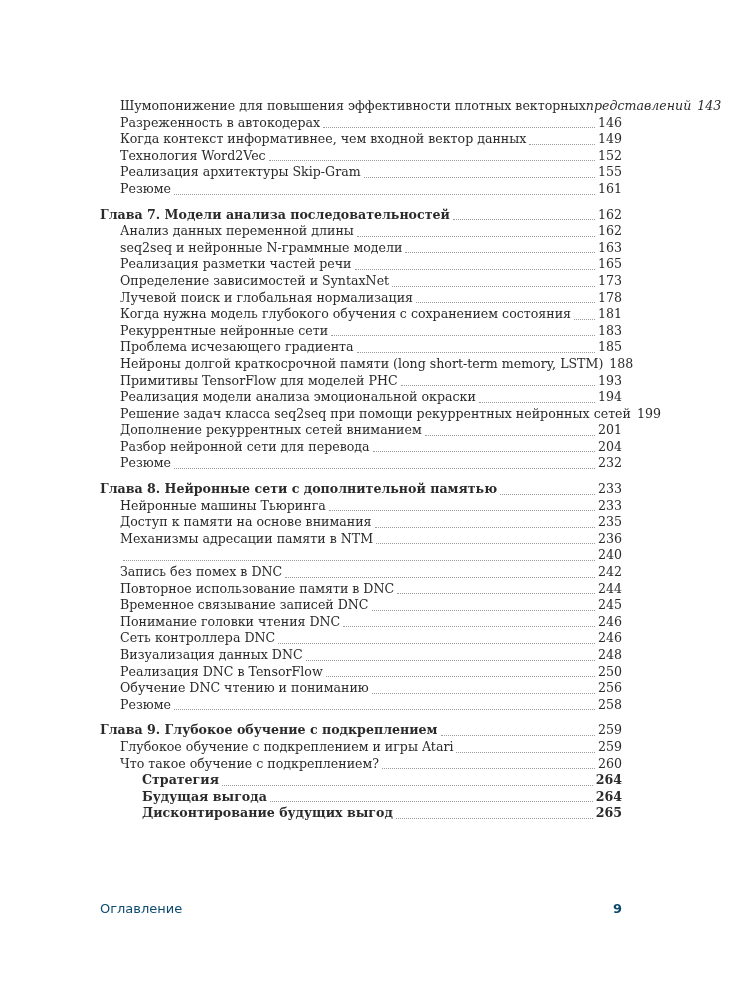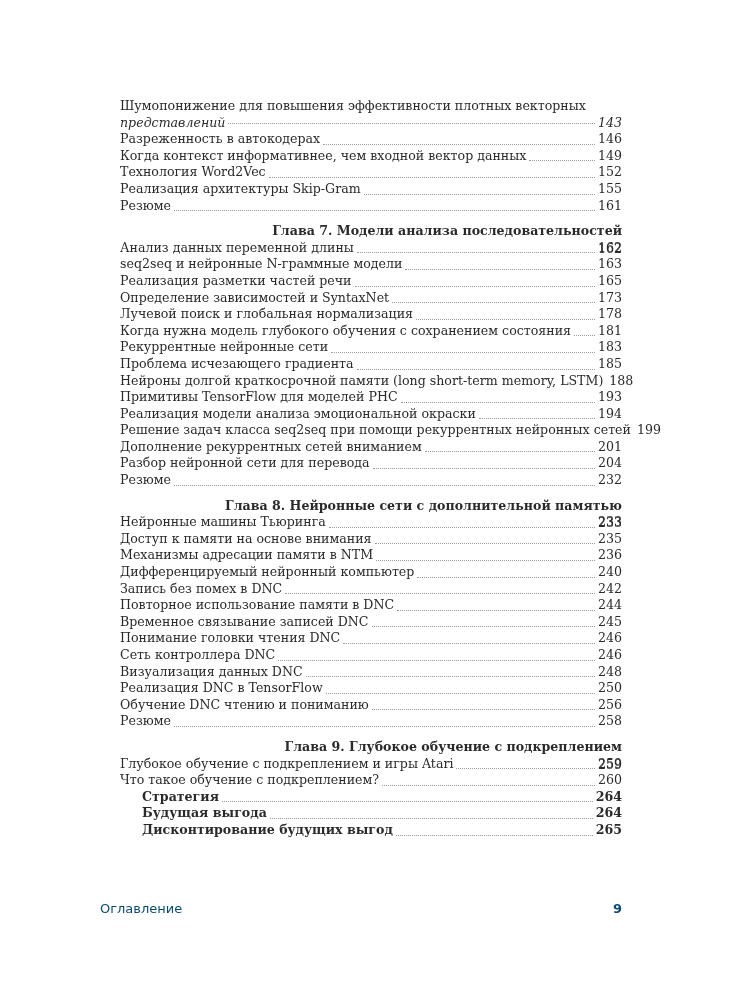--- a/index.html
+++ b/index.html
@@ -1,30 +1,30 @@
 <!DOCTYPE html>
 <html><head>
   <meta charset="utf-8">
   <style>
     html, body { margin: 0; padding: 0; background: #ffffff; }
     body { width: 743px; height: 1000px; position: relative; overflow: hidden;
            font-family: "DejaVu Serif", "Liberation Serif", serif; color: #2a2a2a; }
     .toc { position: absolute; left: 100px; top: 98px; width: 522px; }
     .entry { display: flex; align-items: flex-end; font-size: 12.6px; line-height: 16.6px; height: 16.6px; white-space: nowrap; }
-    .entry.multi { height: auto; flex-direction: column; align-items: stretch; }
+    .entry.multi { height: auto; flex-direction: row; align-items: stretch; }
     .entry.multi .first-line { white-space: nowrap; }
     .entry.multi .row { display: flex; align-items: baseline; font-style: italic; }
     .entry .label { flex: 0 0 auto; }
     .entry .dots { flex: 1 1 auto; margin: 0 3px; border-bottom: 1px dotted #9a9a9a; height: 0; position: relative; top: -3px; }
     .entry .page { flex: 0 0 auto; text-align: right; }
     .lvl0 { padding-left: 0; font-weight: bold; }
     .lvl0 .page { font-weight: normal; }
     .lvl1 { padding-left: 20px; }
     .lvl2 { padding-left: 42px; font-weight: bold; }
-    .chapter { margin-top: 9px; flex-direction: column; }
+    .chapter { margin-top: 9px; }
     .footer { position: absolute; left: 100px; top: 901px; width: 522px; display: flex; justify-content: space-between;
               font-family: "DejaVu Sans", "Liberation Sans", sans-serif; font-size: 13px; color: #0c4a6e; }
     .footer .num { font-weight: bold; }
   </style>
 </head>
 <body>
 
 <div class="toc">
 
   <div class="entry lvl1 multi">
@@ -156,21 +156,20 @@
       <span class="label">Доступ к памяти на основе внимания</span>
       <span class="dots"></span>
       <span class="page">235</span>
     </div>
   <div class="entry lvl1">
       <span class="label">Механизмы адресации памяти в NTM</span>
       <span class="dots"></span>
       <span class="page">236</span>
     </div>
   <div class="entry lvl1">
-      <span class="label">Дифференцируемый нейронный компьютер</span>
       <span class="dots"></span>
       <span class="page">240</span>
     </div>
   <div class="entry lvl1">
       <span class="label">Запись без помех в DNC</span>
       <span class="dots"></span>
       <span class="page">242</span>
     </div>
   <div class="entry lvl1">
       <span class="label">Повторное использование памяти в DNC</span>

